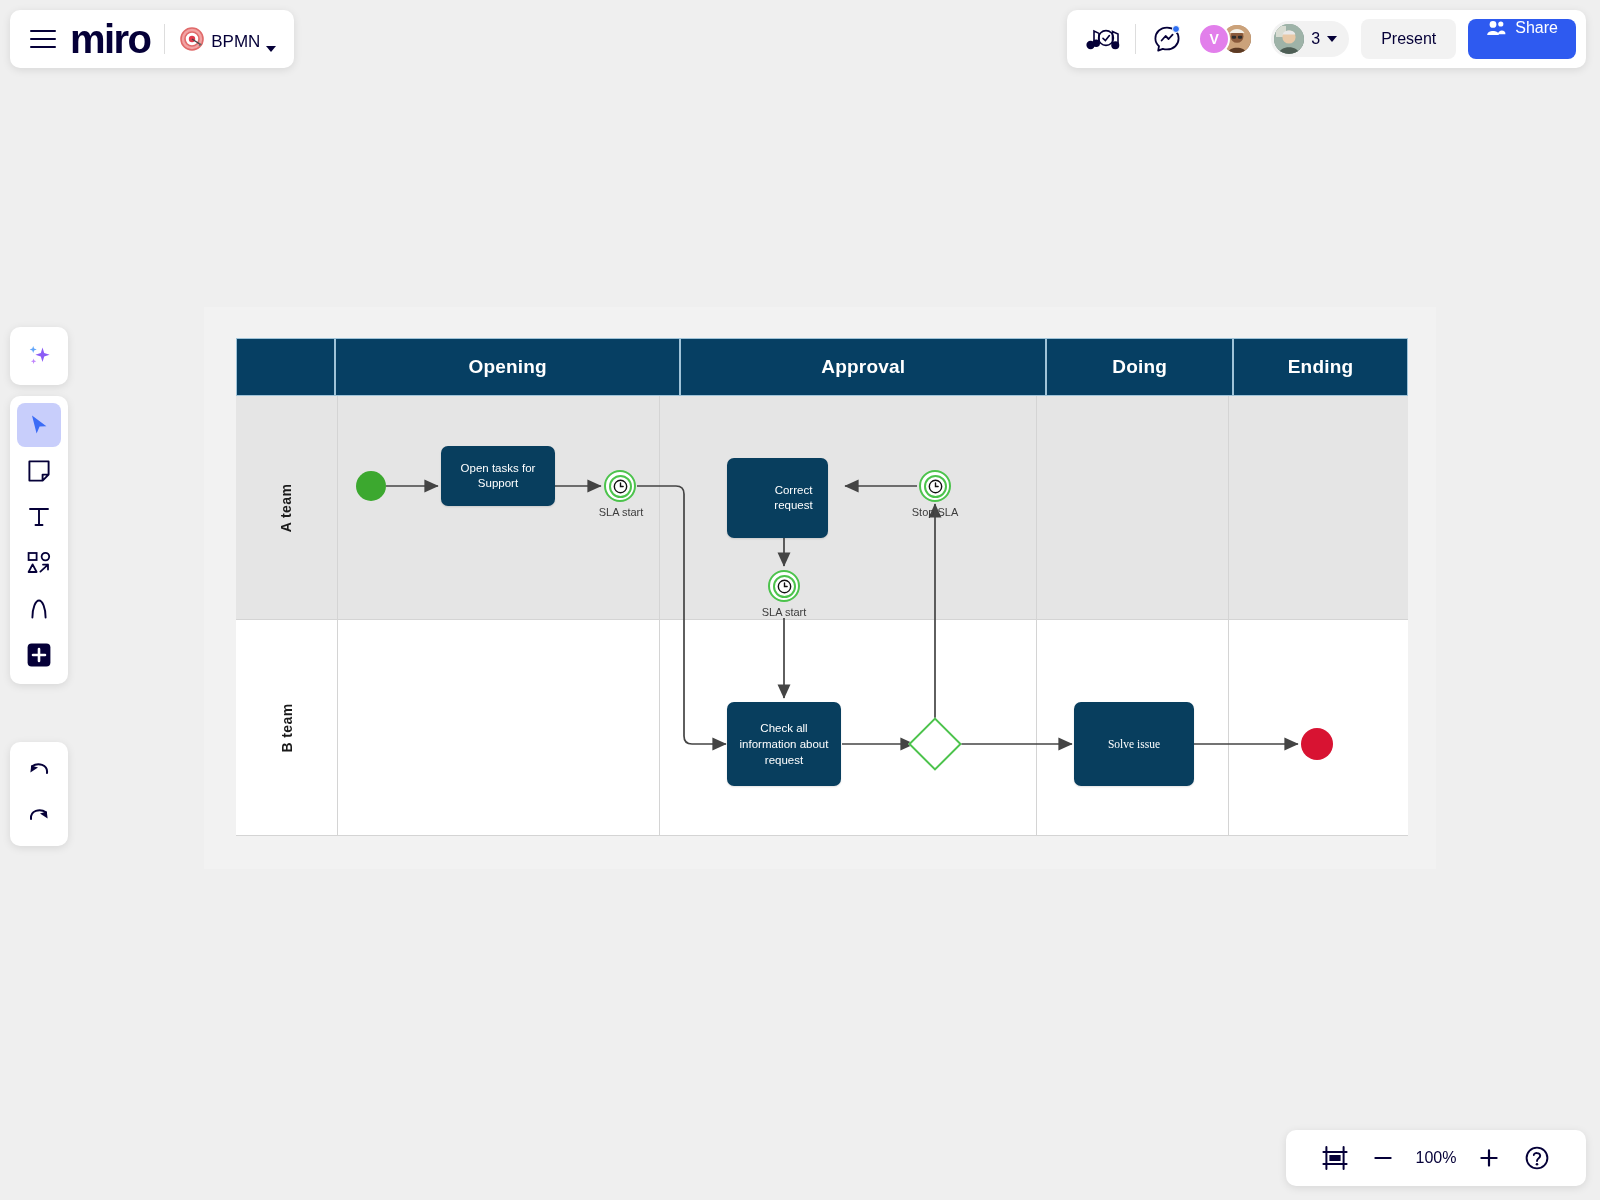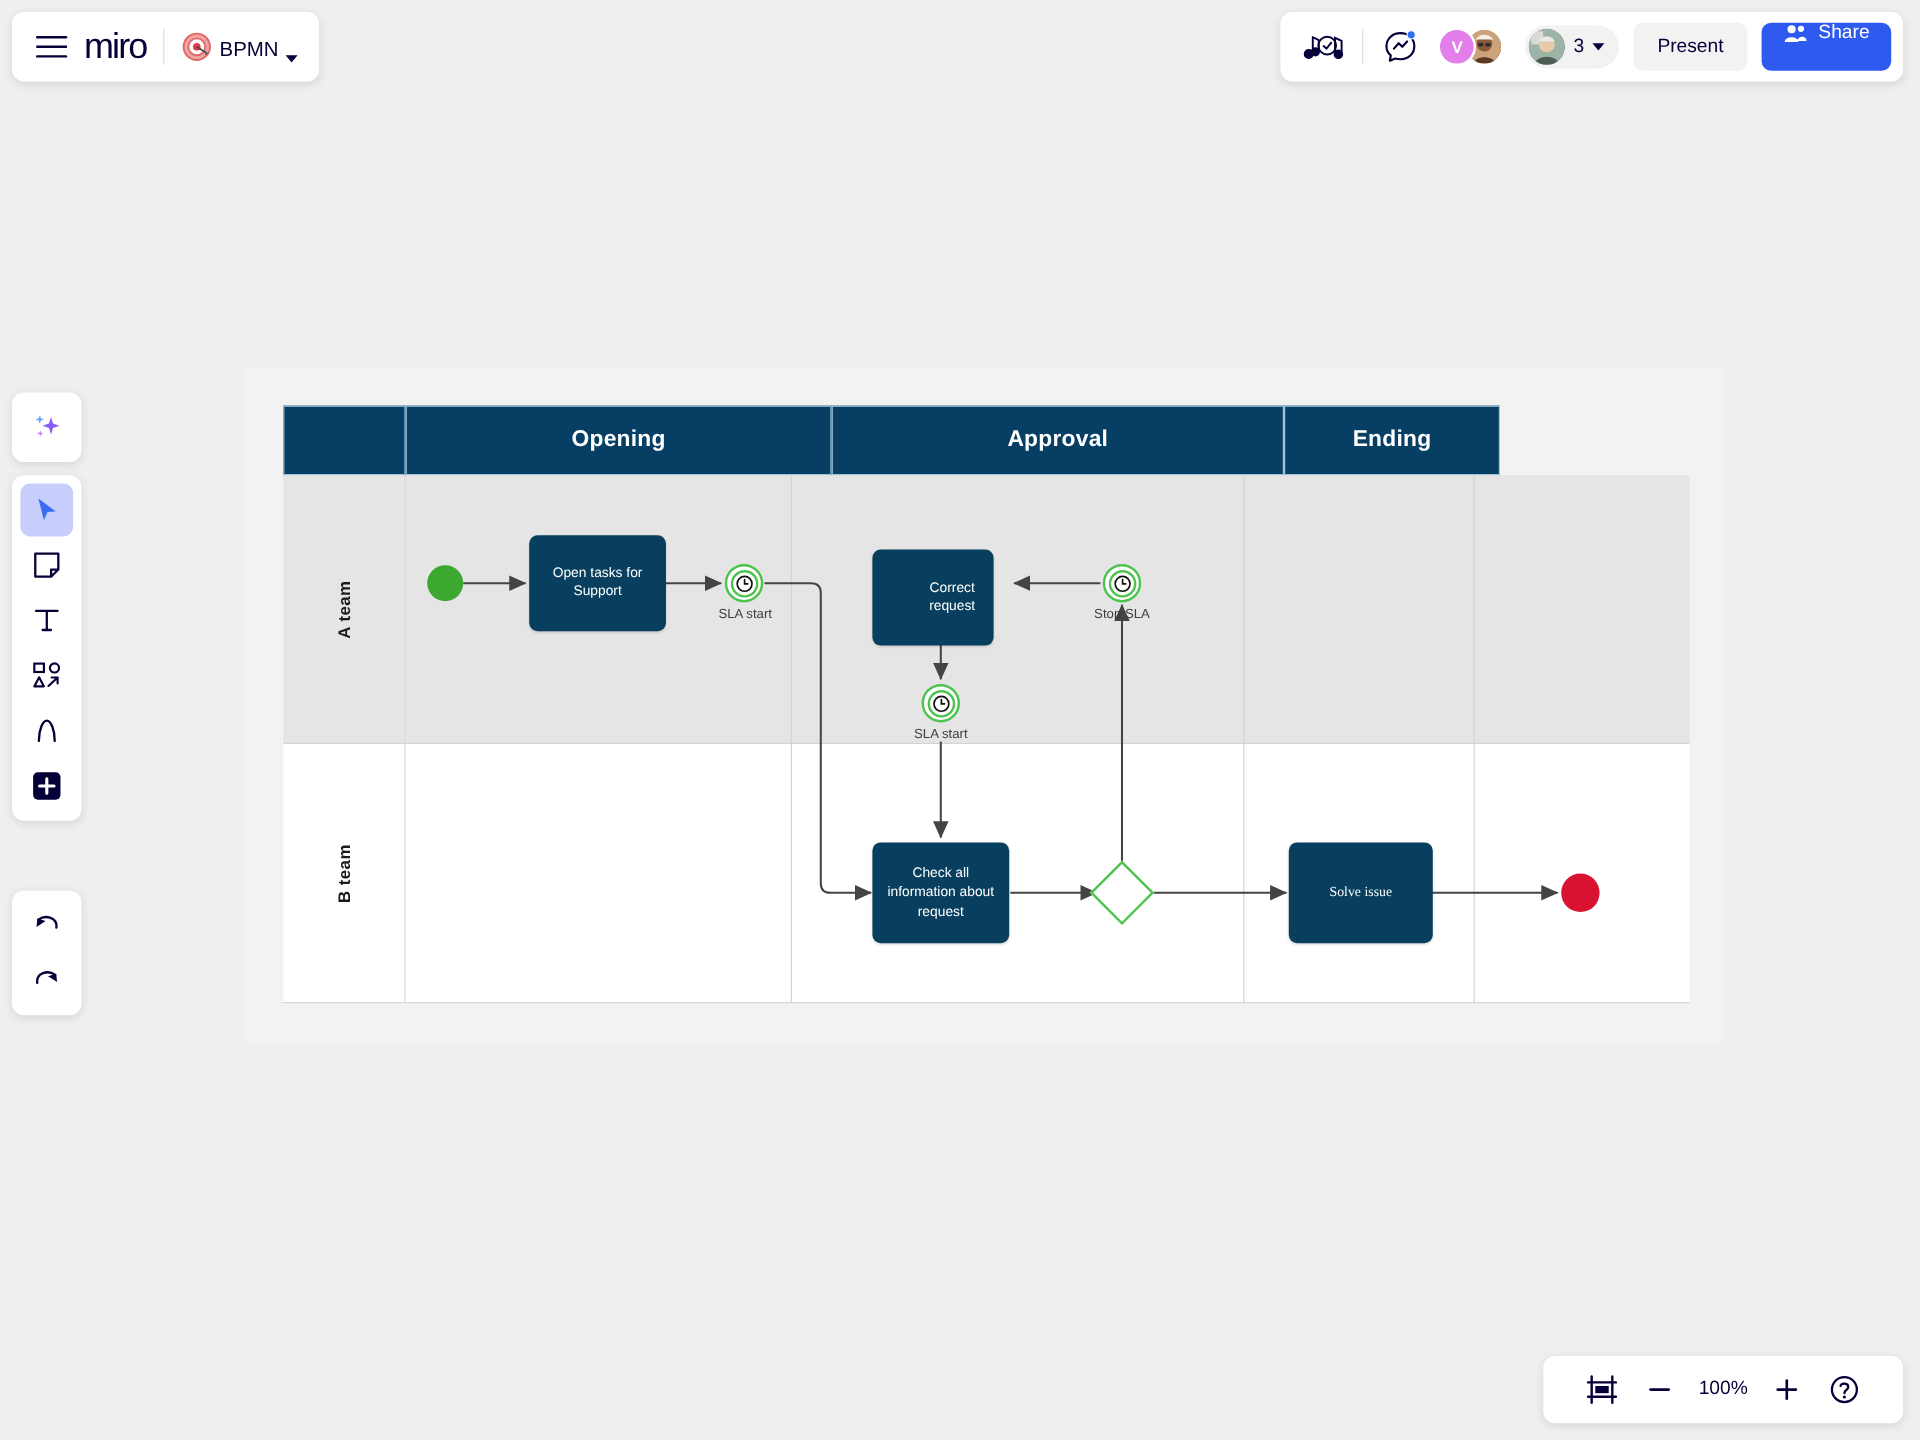--- a/index.html
+++ b/index.html
@@ -116,21 +116,21 @@
   
   .topbar-left {
     position: absolute; left: 10px; top: 10px;
     height: 58px; background: #FFFFFF; border-radius: 10px;
     display: flex; align-items: center; padding: 0 18px 0 20px;
     box-shadow: 0 2px 8px rgba(0,0,0,.10);
     gap: 14px;
   }
   .hamburger { width: 26px; height: 18px; display: flex; flex-direction: column; justify-content: space-between; cursor: pointer; }
   .hamburger i { display: block; height: 2.4px; background: #050038; border-radius: 2px; }
-  .miro-logo { font-size: 30px; font-weight: normal; color: #050038; letter-spacing: -1.6px; line-height: 1; }
+  .miro-logo { font-size: 40px; font-weight: bold; color: #050038; letter-spacing: -1.6px; line-height: 1; }
   .vbar { width: 1px; height: 30px; background: #DDDDDD; }
   .board-chip { display: flex; align-items: flex-end; gap: 6px; cursor: pointer; }
   .board-name { font-size: 17px; color: #050038; }
   .chev { width: 0; height: 0; border-left: 5.5px solid transparent; border-right: 5.5px solid transparent; border-top: 6px solid #050038; }
 
   
   .topbar-right {
     position: absolute; right: 14px; top: 10px; height: 58px;
     background: #FFFFFF; border-radius: 10px;
     display: flex; align-items: center; gap: 12px; padding: 0 10px 0 18px;
@@ -182,20 +182,21 @@
 
   <div class="canvas">
     <div class="frame"></div>
 
     <div class="pool">
 
       <div class="pool-header">
         <div class="hdr-cell hdr-corner"></div>
         <div class="hdr-cell hdr-opening">Opening</div>
         <div class="hdr-cell hdr-approval">Approval</div>
+        <div class="hdr-cell hdr-doing">Doing</div>
         <div class="hdr-cell hdr-ending">Ending</div>
       </div>
 
       <div class="lane lane-a">
         <div class="lane-title">
           <span>A team</span>
         </div>
         <div class="lane-body">
           <div class="col-sep" style="left:321px"></div>
           <div class="col-sep" style="left:698px"></div>
@@ -239,21 +240,21 @@
           <path d="M681,148 L609,148" marker-end="url(#ah)"></path>
 
           <path d="M720,406 L836,406" marker-end="url(#ah)"></path>
 
           <path d="M954,406 L1062,406" marker-end="url(#ah)"></path>
         </g>
       </svg>
 
       <div class="node start-event" style="left:120px; top:133px;"></div>
 
-      <div class="node task" style="left:205px; top:108px; width:114px; height:80px;">Open tasks for Support</div>
+      <div class="node task" style="left:205px; top:108px; width:114px; height:60px;">Open tasks for Support</div>
 
       <div class="node timer-event" style="left:368px; top:132px;">
         <div class="timer-inner">
           <svg width="15" height="15" viewBox="0 0 16 16">
             <circle cx="8" cy="8" r="6.6" fill="none" stroke="#111" stroke-width="1.5"></circle>
             <path d="M8 4.2 L8 8 L10.8 8" stroke="#111" stroke-width="1.5" fill="none" stroke-linecap="round"></path>
           </svg>
         </div>
       </div>
       <div class="evt-label" style="left:333px; top:168px; width:104px;">SLA start</div>

